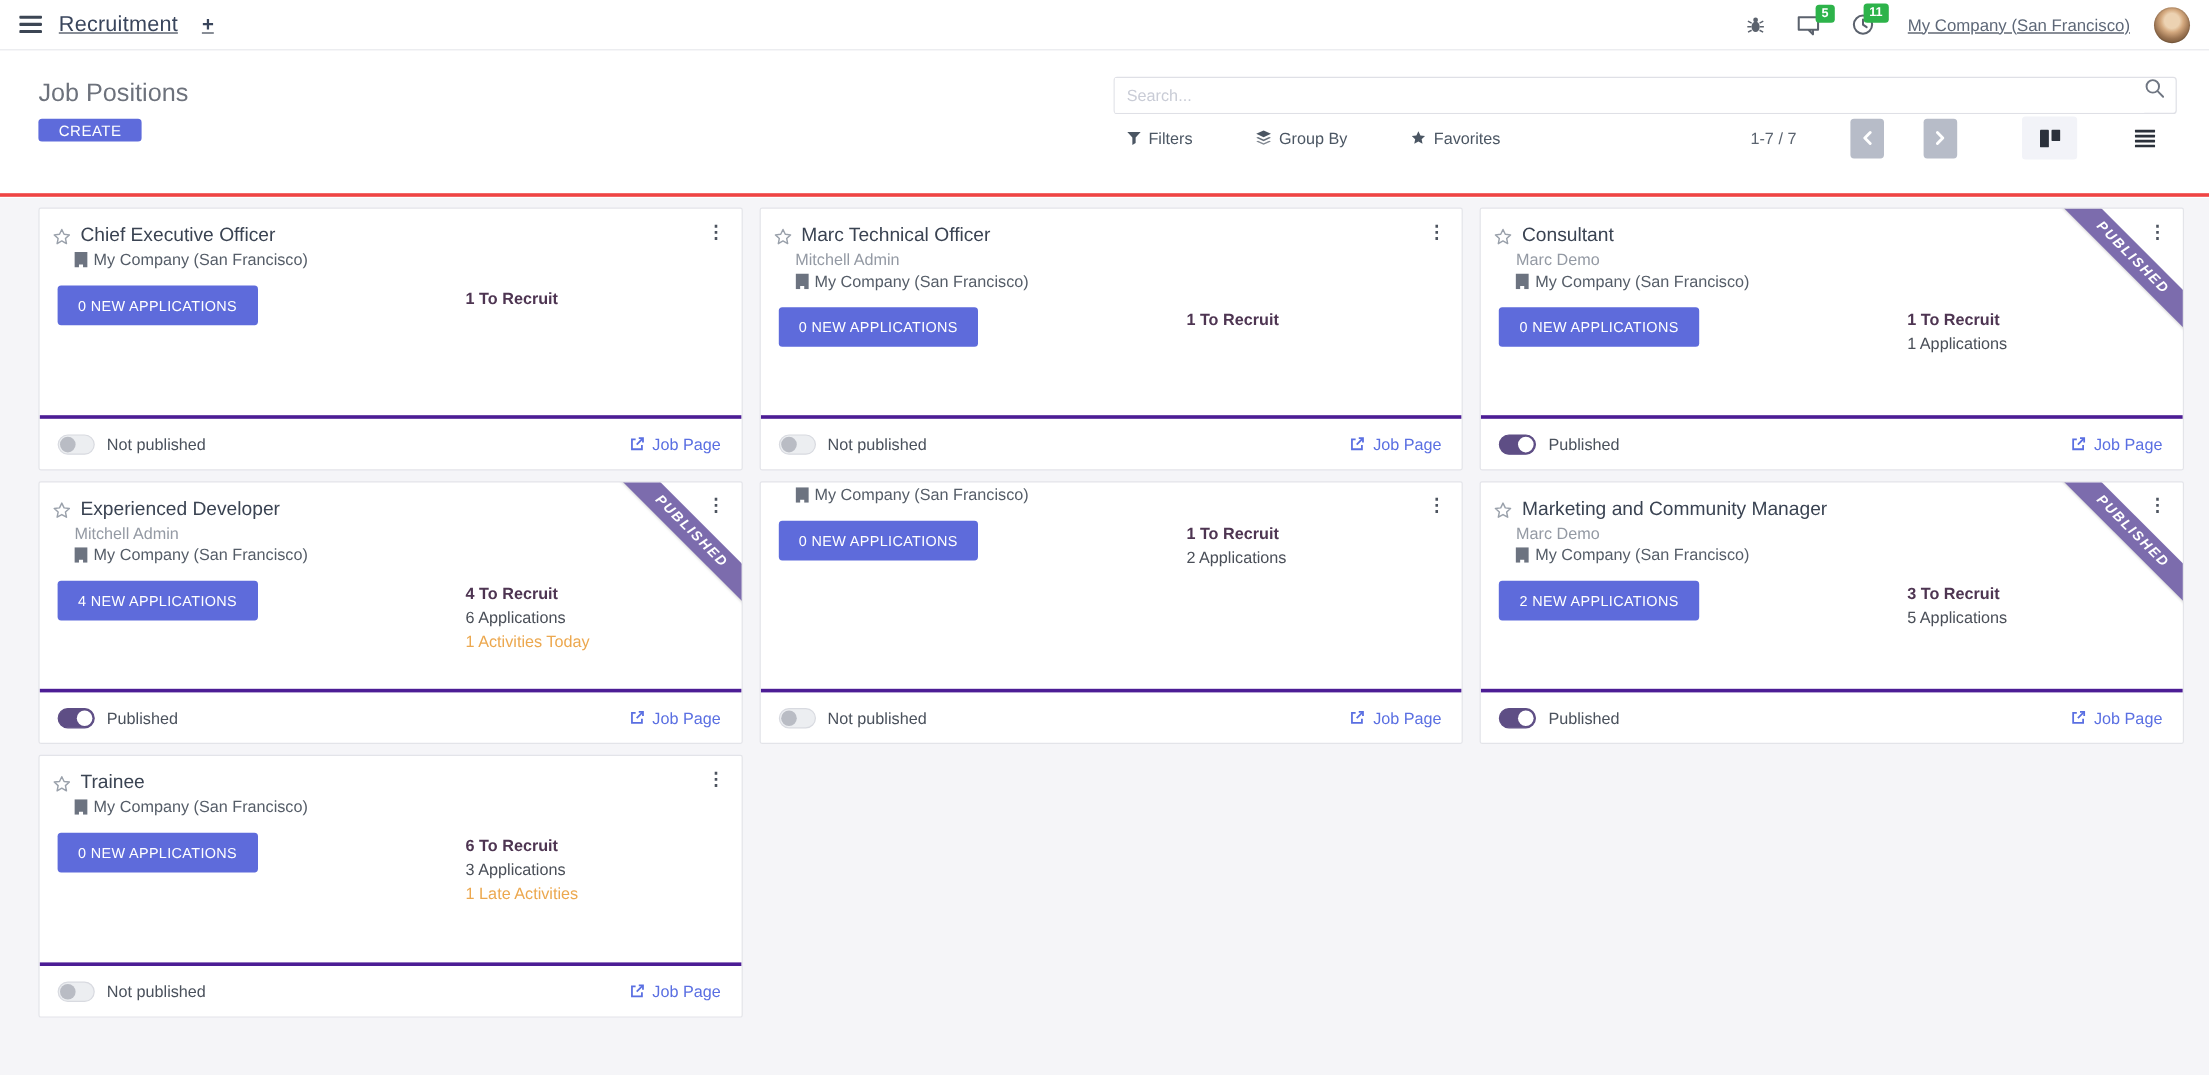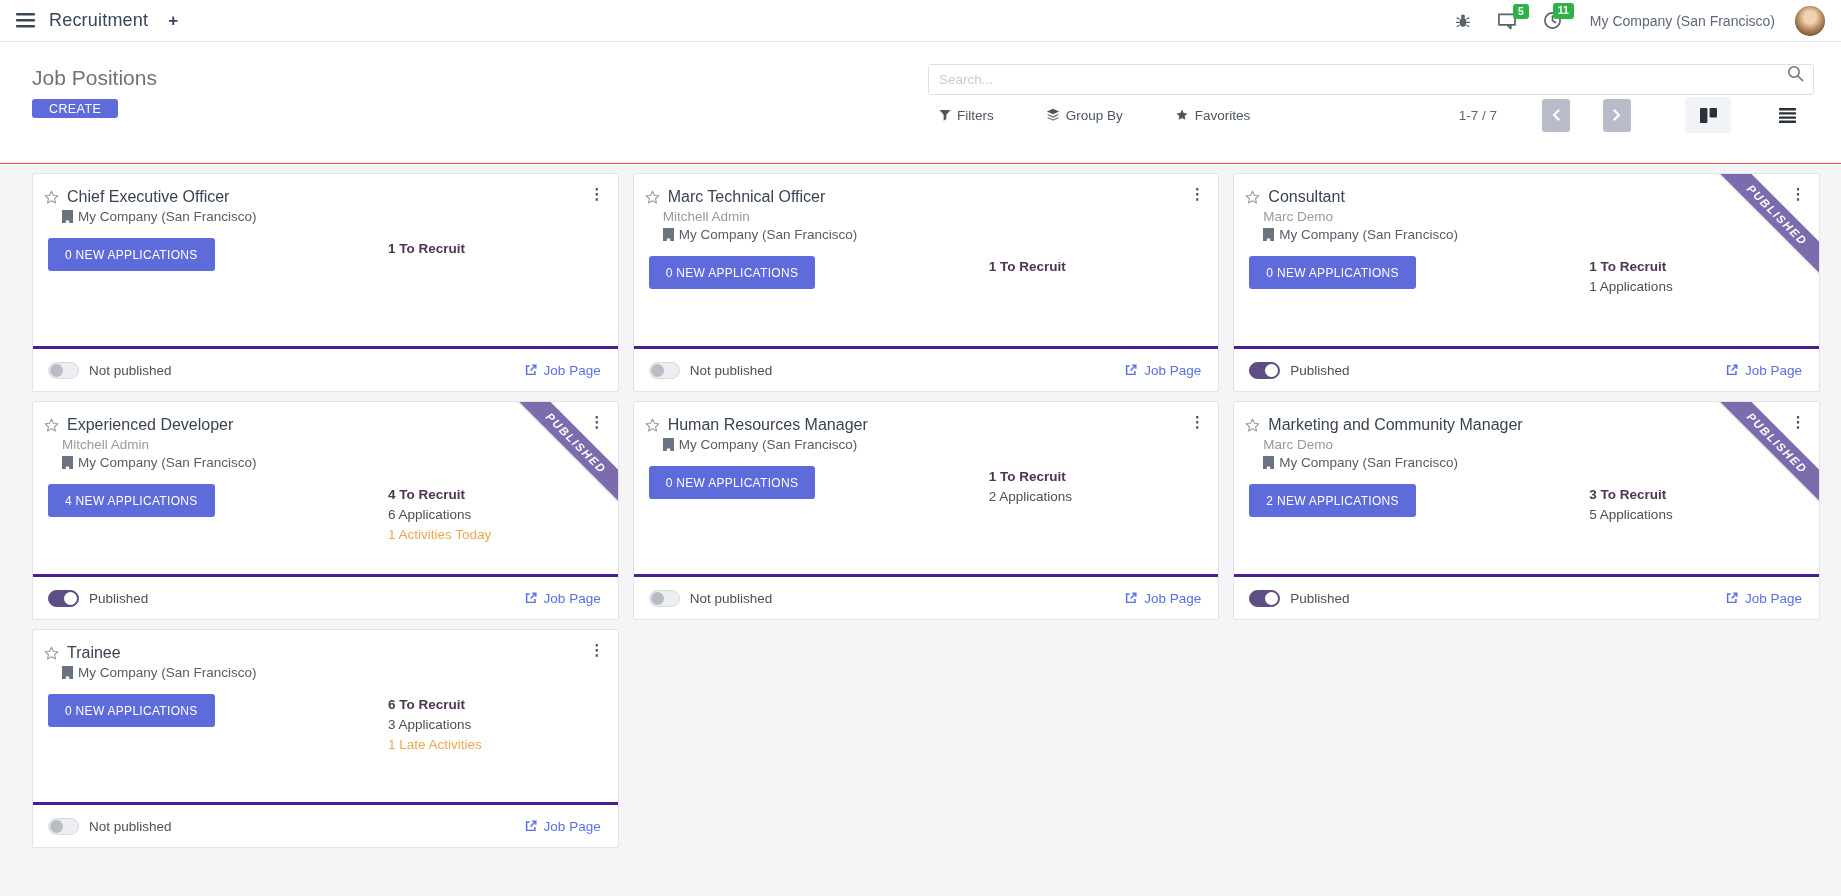--- a/index.html
+++ b/index.html
@@ -6,37 +6,37 @@
   html,body { width:1841px; height:896px; overflow:hidden; background:#fff;
     font-family:"Liberation Sans", sans-serif; color:#3a4352; }
 
   :root{
     --primary:#5e6bdb; --link:#5a6fe2; --ribbon:#7c6cad; --toggle-on:#5e4e85;
     --warning:#eca84f; --recruit:#4e3552; --green:#2db34a;
   }
 
   
   .navbar{ height:42px; background:#fff; border-bottom:1px solid #e8e9ed;
-    display:flex; align-items:center; padding:0 16px; position:relative; z-index:5;}
+    display:flex; align-items:center; padding:0 16px; position:relative; z-index:5;text-decoration:underline;}
   .nav-left{ display:flex; align-items:center; gap:14px; }
   .menu-btn{ color:#3c4654; display:flex; cursor:pointer; }
   .app-title{ font-size:18px; color:#39455c; letter-spacing:.2px; }
   .nav-plus{ font-size:17px; font-weight:bold; color:#39455c; margin-left:6px; cursor:pointer;}
   .nav-right{ margin-left:auto; display:flex; align-items:center; gap:26px; color:#5b626d;}
   .nav-ico{ position:relative; display:flex; align-items:center; cursor:pointer; color:#5b626d;}
   .nbadge{ position:absolute; top:-8px; right:-12px; background:var(--green); color:#fff;
     font-size:10.5px; font-weight:bold; padding:2px 5px; border-radius:3px; line-height:1.1;}
   .nav-company{ font-size:14px; color:#5e6878; margin-left:2px; cursor:pointer;}
   .avatar{ width:30px; height:30px; border-radius:50%; margin-left:-6px; cursor:pointer;
     background:
       radial-gradient(circle at 50% 38%, #ecd2b2 0 26%, #d3a87e 40%, #9b7452 62%, #7a5a3c 78%, #6b4e33 100%);
     box-shadow:inset 0 0 0 1px rgba(0,0,0,.08);}
 
   
-  .cpanel{ position:relative; height:122px; background:#fff; border-bottom:1px solid #ef4444; }
+  .cpanel{ position:relative; height:122px; background:#fff; border-bottom:3px solid #ef4444; }
   .page-title{ position:absolute; left:32px; top:24px; font-size:21px; font-weight:400; color:#6d727c;}
   .search-box{ position:absolute; left:928px; top:22px; width:886px; height:31px;
     border:1px solid #dfe0e6; border-radius:3px; background:#fff; display:flex; align-items:flex-start;}
   .search-box input{ flex:1; border:none; outline:none; height:100%; padding:0 10px;
     font-size:13.5px; font-family:inherit; color:#3a4352;}
   .search-box input::placeholder{ color:#c9ccd6; }
   .search-ico{ color:#6f7682; margin-right:9px; display:flex; cursor:pointer;}
 
   .create-btn{ position:absolute; left:32px; top:57px; height:19px; padding:0 17px;
     background:var(--primary); color:#fff; border:none; border-radius:3px;
@@ -373,110 +373,102 @@
               <path d="M13 3 7.5 8.5"></path>
             </svg>
         <span>Job Page</span>
       </a>
     </div>
   </div>
 
   <div class="kcard">
 
     <div class="kebab">⋮</div>
+
+    <div class="ksub kcompany">
+      <svg width="11" height="13" viewBox="0 0 11 13" fill="currentColor">
+            <path d="M0 0h11v13H7.2v-2.6H3.8V13H0zM2 2h2v2H2zm5 0h2v2H7zM2 5.2h2v2H2zm5 0h2v2H7zM2 8.4h2v2H2zm5 0h2v2H7z"></path>
+          </svg>
+      <span>My Company (San Francisco)</span>
+    </div>
+    <div class="kbody">
+      <button class="kbtn">0 NEW APPLICATIONS</button>
+      <div class="kstats">
+            <div class="stat recruit">1 To Recruit</div>
+            <div class="stat normal">2 Applications</div>
+          </div>
+    </div>
+    <div class="kfoot">
+      <span class="switch">
+            <span class="knob"></span>
+          </span>
+      <span class="publabel">Not published</span>
+      <a class="klink">
+        <svg width="14" height="14" viewBox="0 0 16 16" fill="none" stroke="currentColor" stroke-width="1.7">
+              <path d="M6.5 3.5H3v9.5h9.5V9"></path>
+              <path d="M9.5 2.5h4v4"></path>
+              <path d="M13 3 7.5 8.5"></path>
+            </svg>
+        <span>Job Page</span>
+      </a>
+    </div>
+  </div>
+
+  <div class="kcard">
+    <div class="ribbon-wrap">
+      <div class="ribbon">PUBLISHED</div>
+    </div>
+    <div class="kebab">⋮</div>
     <div class="khead">
       <span class="kstar">
         <svg width="17" height="17" viewBox="0 0 24 24" fill="none" stroke="currentColor" stroke-width="1.7" stroke-linejoin="round">
               <path d="M12 3.2l2.7 5.6 6.2.7-4.6 4.2 1.2 6.1L12 16.7l-5.5 3.1 1.2-6.1-4.6-4.2 6.2-.7z"></path>
             </svg>
       </span>
-      <span class="ktitle">Human Resources Manager</span>
-    </div>
-
-    <div class="ksub kcompany">
-      <svg width="11" height="13" viewBox="0 0 11 13" fill="currentColor">
-            <path d="M0 0h11v13H7.2v-2.6H3.8V13H0zM2 2h2v2H2zm5 0h2v2H7zM2 5.2h2v2H2zm5 0h2v2H7zM2 8.4h2v2H2zm5 0h2v2H7z"></path>
-          </svg>
-      <span>My Company (San Francisco)</span>
-    </div>
-    <div class="kbody">
-      <button class="kbtn">0 NEW APPLICATIONS</button>
-      <div class="kstats">
-            <div class="stat recruit">1 To Recruit</div>
-            <div class="stat normal">2 Applications</div>
-          </div>
-    </div>
-    <div class="kfoot">
-      <span class="switch">
-            <span class="knob"></span>
-          </span>
-      <span class="publabel">Not published</span>
-      <a class="klink">
-        <svg width="14" height="14" viewBox="0 0 16 16" fill="none" stroke="currentColor" stroke-width="1.7">
-              <path d="M6.5 3.5H3v9.5h9.5V9"></path>
-              <path d="M9.5 2.5h4v4"></path>
-              <path d="M13 3 7.5 8.5"></path>
-            </svg>
-        <span>Job Page</span>
-      </a>
-    </div>
-  </div>
-
-  <div class="kcard">
-    <div class="ribbon-wrap">
-      <div class="ribbon">PUBLISHED</div>
-    </div>
+      <span class="ktitle">Marketing and Community Manager</span>
+    </div>
+    <div class="ksub kmanager">Marc Demo</div>
+    <div class="ksub kcompany">
+      <svg width="11" height="13" viewBox="0 0 11 13" fill="currentColor">
+            <path d="M0 0h11v13H7.2v-2.6H3.8V13H0zM2 2h2v2H2zm5 0h2v2H7zM2 5.2h2v2H2zm5 0h2v2H7zM2 8.4h2v2H2zm5 0h2v2H7z"></path>
+          </svg>
+      <span>My Company (San Francisco)</span>
+    </div>
+    <div class="kbody">
+      <button class="kbtn">2 NEW APPLICATIONS</button>
+      <div class="kstats">
+            <div class="stat recruit">3 To Recruit</div>
+            <div class="stat normal">5 Applications</div>
+          </div>
+    </div>
+    <div class="kfoot">
+      <span class="switch on">
+            <span class="knob"></span>
+          </span>
+      <span class="publabel">Published</span>
+      <a class="klink">
+        <svg width="14" height="14" viewBox="0 0 16 16" fill="none" stroke="currentColor" stroke-width="1.7">
+              <path d="M6.5 3.5H3v9.5h9.5V9"></path>
+              <path d="M9.5 2.5h4v4"></path>
+              <path d="M13 3 7.5 8.5"></path>
+            </svg>
+        <span>Job Page</span>
+      </a>
+    </div>
+  </div>
+
+  <div class="kcard">
+
     <div class="kebab">⋮</div>
     <div class="khead">
       <span class="kstar">
         <svg width="17" height="17" viewBox="0 0 24 24" fill="none" stroke="currentColor" stroke-width="1.7" stroke-linejoin="round">
               <path d="M12 3.2l2.7 5.6 6.2.7-4.6 4.2 1.2 6.1L12 16.7l-5.5 3.1 1.2-6.1-4.6-4.2 6.2-.7z"></path>
             </svg>
       </span>
-      <span class="ktitle">Marketing and Community Manager</span>
-    </div>
-    <div class="ksub kmanager">Marc Demo</div>
-    <div class="ksub kcompany">
-      <svg width="11" height="13" viewBox="0 0 11 13" fill="currentColor">
-            <path d="M0 0h11v13H7.2v-2.6H3.8V13H0zM2 2h2v2H2zm5 0h2v2H7zM2 5.2h2v2H2zm5 0h2v2H7zM2 8.4h2v2H2zm5 0h2v2H7z"></path>
-          </svg>
-      <span>My Company (San Francisco)</span>
-    </div>
-    <div class="kbody">
-      <button class="kbtn">2 NEW APPLICATIONS</button>
-      <div class="kstats">
-            <div class="stat recruit">3 To Recruit</div>
-            <div class="stat normal">5 Applications</div>
-          </div>
-    </div>
-    <div class="kfoot">
-      <span class="switch on">
-            <span class="knob"></span>
-          </span>
-      <span class="publabel">Published</span>
-      <a class="klink">
-        <svg width="14" height="14" viewBox="0 0 16 16" fill="none" stroke="currentColor" stroke-width="1.7">
-              <path d="M6.5 3.5H3v9.5h9.5V9"></path>
-              <path d="M9.5 2.5h4v4"></path>
-              <path d="M13 3 7.5 8.5"></path>
-            </svg>
-        <span>Job Page</span>
-      </a>
-    </div>
-  </div>
-
-  <div class="kcard">
-
-    <div class="kebab">⋮</div>
-    <div class="khead">
-      <span class="kstar">
-        <svg width="17" height="17" viewBox="0 0 24 24" fill="none" stroke="currentColor" stroke-width="1.7" stroke-linejoin="round">
-              <path d="M12 3.2l2.7 5.6 6.2.7-4.6 4.2 1.2 6.1L12 16.7l-5.5 3.1 1.2-6.1-4.6-4.2 6.2-.7z"></path>
-            </svg>
-      </span>
       <span class="ktitle">Trainee</span>
     </div>
 
     <div class="ksub kcompany">
       <svg width="11" height="13" viewBox="0 0 11 13" fill="currentColor">
             <path d="M0 0h11v13H7.2v-2.6H3.8V13H0zM2 2h2v2H2zm5 0h2v2H7zM2 5.2h2v2H2zm5 0h2v2H7zM2 8.4h2v2H2zm5 0h2v2H7z"></path>
           </svg>
       <span>My Company (San Francisco)</span>
     </div>
     <div class="kbody">

